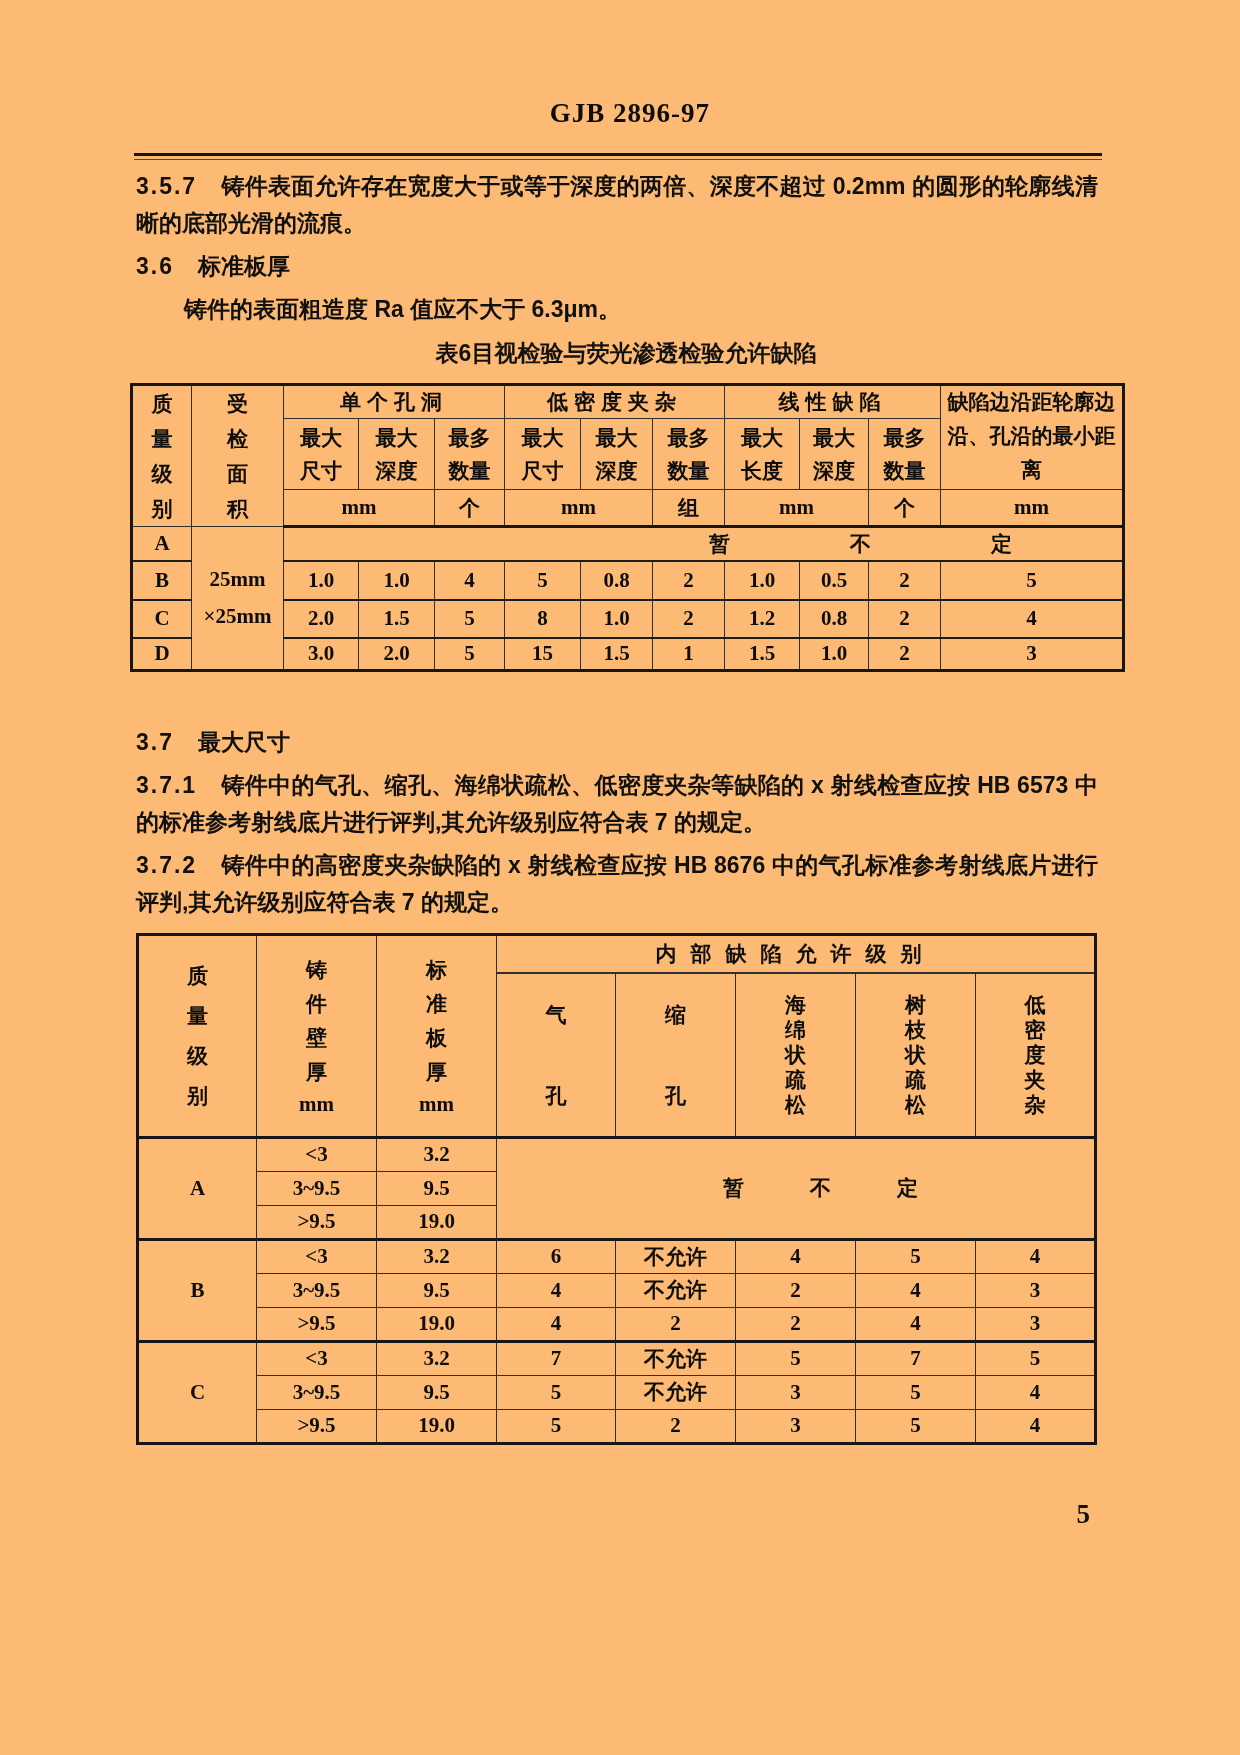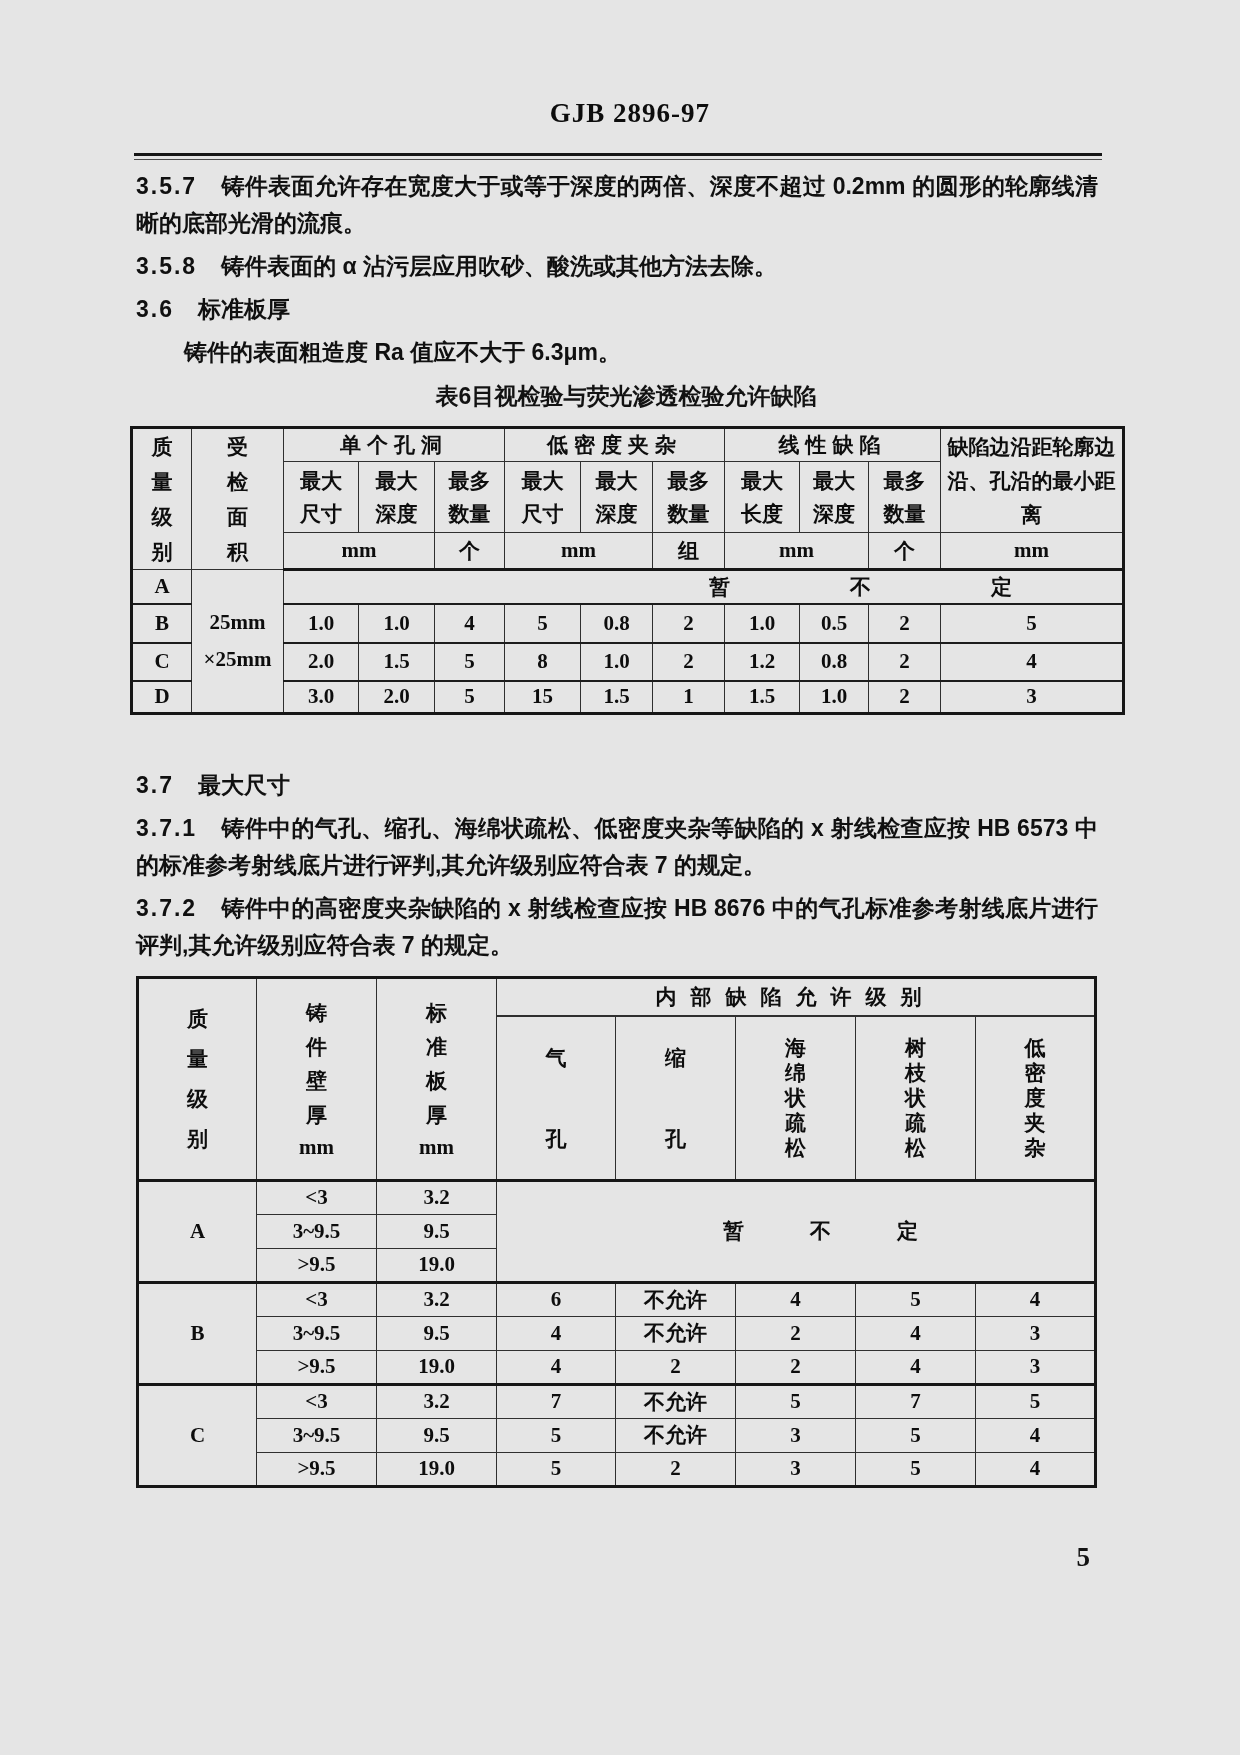--- a/index.html
+++ b/index.html
@@ -1,19 +1,19 @@
 <!DOCTYPE html>
 <html><head>
 <meta charset="utf-8">
 <style>
   html,body{margin:0;padding:0;background:#ffffff;}
   .page{
     position:relative;
     width:1240px;height:1755px;
-    background:#e5e5e5;
+    background:#fdba74;
     color:#121212;
     font-family:"Liberation Sans",sans-serif;
     overflow:hidden;
     box-sizing:border-box;
     padding:98px 110px 0 130px;
   }
   .doc-title{
     text-align:center;
     font-family:"Liberation Serif",serif;
     font-weight:bold;
@@ -78,21 +78,21 @@
   .grp6{letter-spacing:6px;}
   .vstack{display:block;margin:0 auto;word-break:break-all;text-align:center;}
   .w1{width:27px;}
   .w2{width:50px;}
   .lh33{line-height:33px;}
   .lh34{line-height:34px;}
   .lh35{line-height:35px;}
   .lh40{line-height:40px;}
   .lh80{line-height:81px;}
   .lh32{line-height:25px;}
-  .edgehdr{width:170px;margin:0 auto;line-height:34px;}
+  .edgehdr{width:170px;margin:0 auto;line-height:34px;font-family:Liberation Mono, monospace;}
   .areaV{width:84px;margin:0 auto;line-height:37px;font-family:"Liberation Serif",serif;text-align:center;}
   .pending6{
     text-align:left;
     padding-left:425px;
     letter-spacing:120px;
     white-space:nowrap;
     overflow:visible;
   }
   
   .t7{width:958px;margin:12px 0 0 6px;}
@@ -123,21 +123,20 @@
 </style>
 </head>
 <body>
 
 <div class="page">
 
   <div class="doc-title">GJB 2896-97</div>
   <div class="rule"></div>
 
   <p class="para"><span class="pnum">3.5.7</span><span>铸件表面允许存在宽度大于或等于深度的两倍、深度不超过 0.2mm 的圆形的轮廓线清晰的底部光滑的流痕。</span></p>
-  <p class="para"><span class="pnum">3.5.8</span><span>铸件表面的 α 沾污层应用吹砂、酸洗或其他方法去除。</span></p>
   <p class="para"><span class="pnum">3.6</span><span>标准板厚</span></p>
   <p class="para indented"><span>铸件的表面粗造度 Ra 值应不大于 6.3μm。</span></p>
 
   <div class="caption"><span>表6</span><span class="capgap">目视检验与荧光渗透检验允许缺陷</span></div>
 
   <table class="t6">
     <colgroup>
       <col style="width:60px">
         <col style="width:92px">
       <col style="width:75px">

